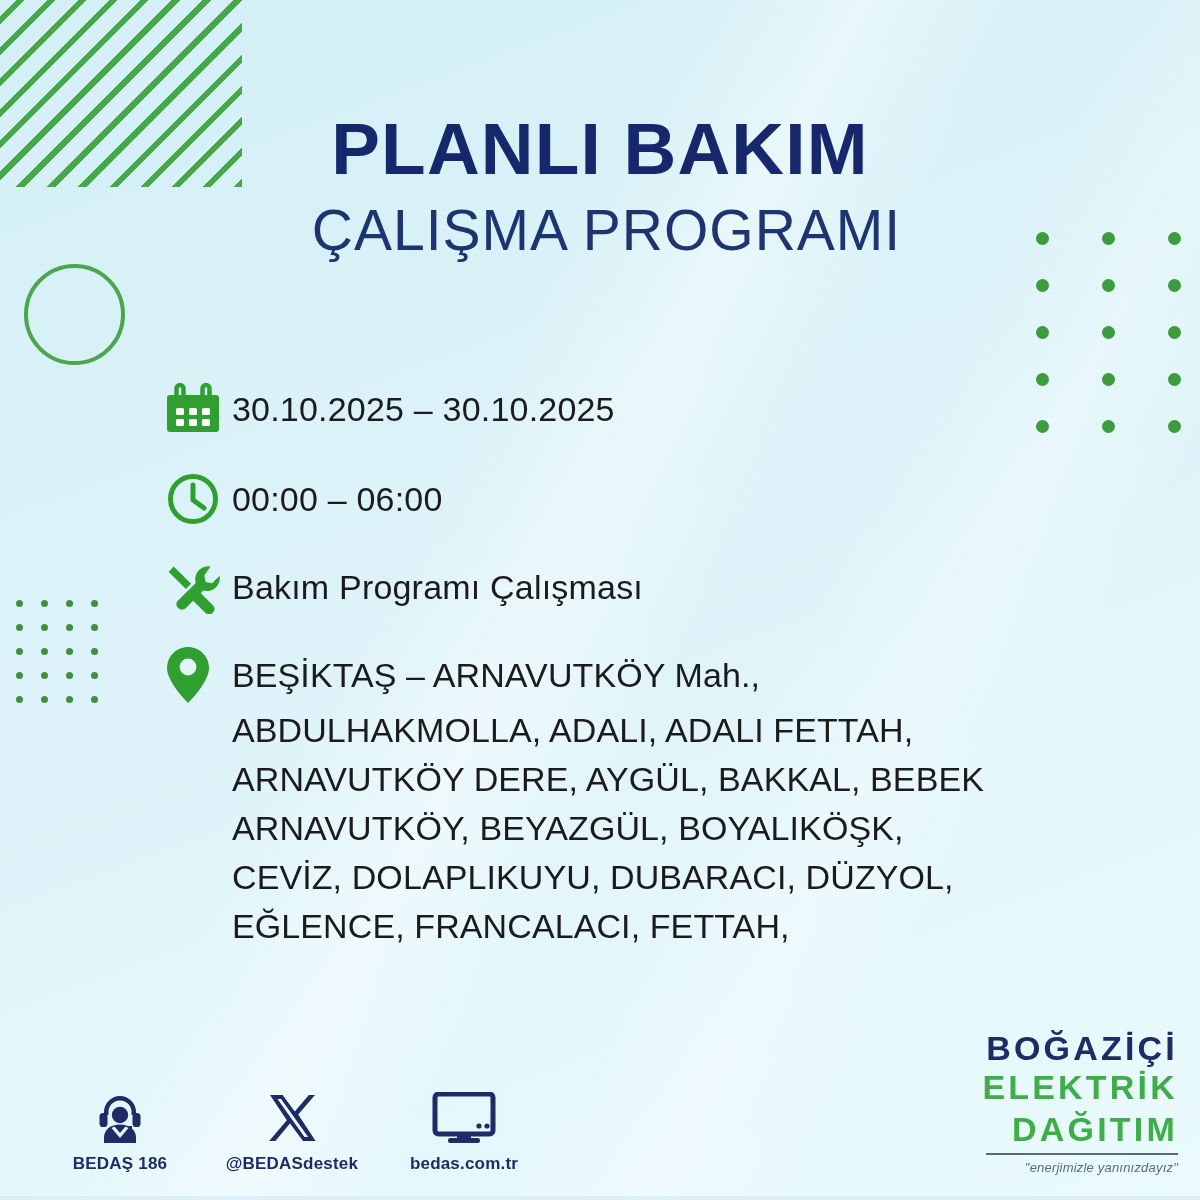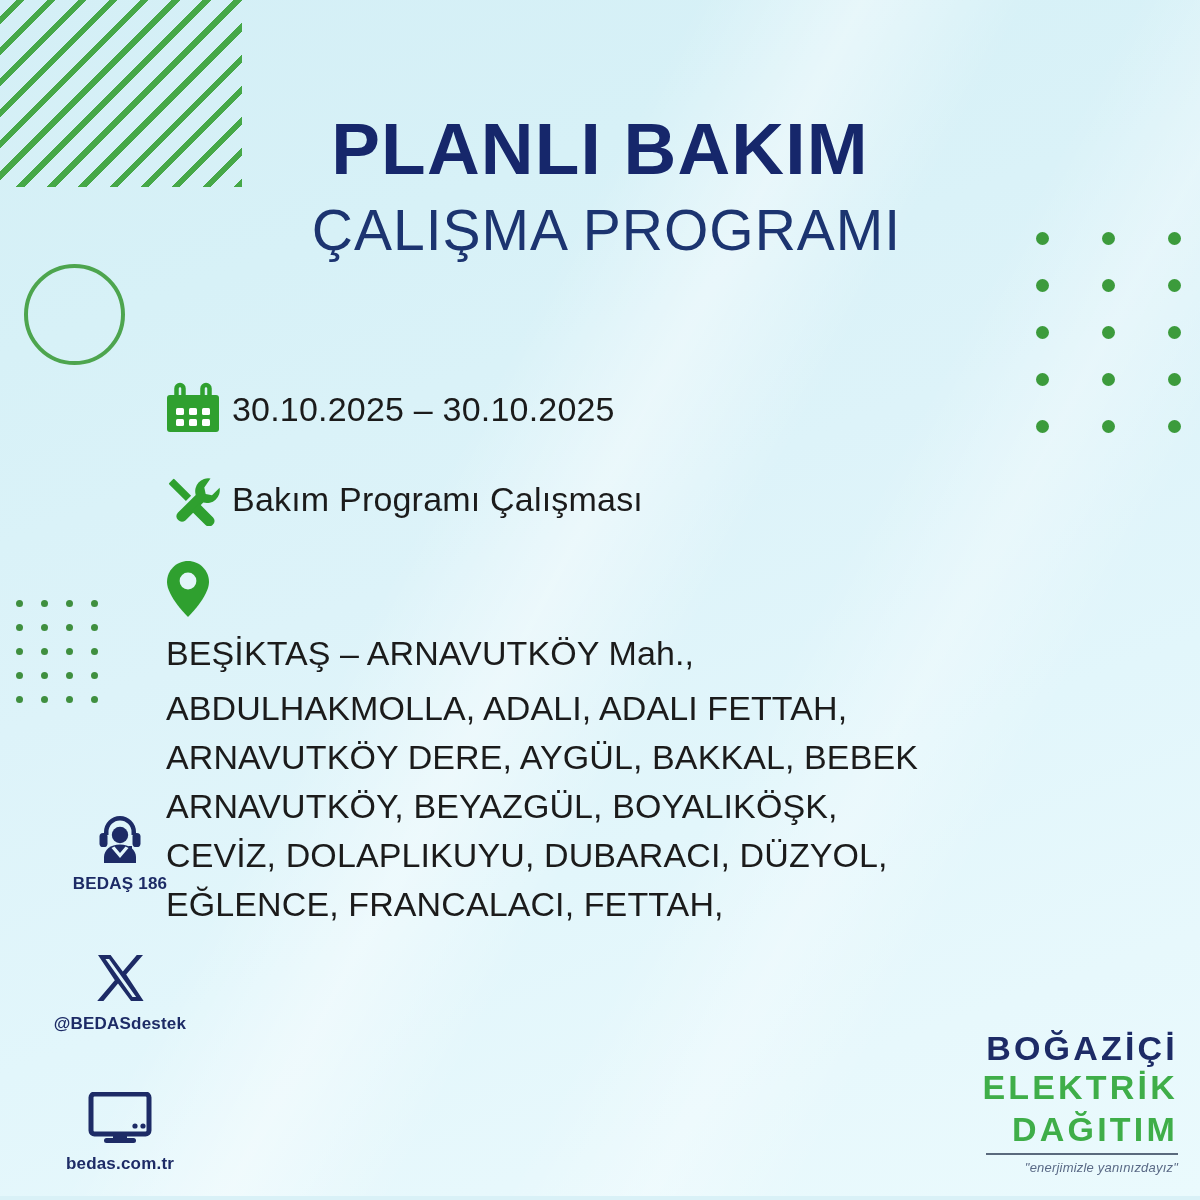--- a/index.html
+++ b/index.html
@@ -153,40 +153,39 @@
     color: #1b1b1b;
     line-height: 62px;
     letter-spacing: .2px;
     white-space: nowrap;
   }
 
   .row--date { margin-bottom: 28px; }
   .row--time { margin-bottom: 26px; }
   .row--work { margin-bottom: 26px; }
 
-  .row--loc { align-items: flex-start; flex-direction: column; }
+  .row--loc { align-items: flex-start; }
   .row--loc .row-icon { height: 62px; }
   .addr {
     font-size: 34px;
     color: #1b1b1b;
     line-height: 49px;
     letter-spacing: .1px;
   }
   .addr div { white-space: nowrap; }
   .addr div:first-child { line-height: 62px; }
 
   
   .footer-contacts {
     position: absolute;
     left: 60px;
     bottom: 22px;
     display: flex;
     align-items: flex-end;
     gap: 52px;
-    flex-direction: column;
   }
   .contact {
     display: flex;
     flex-direction: column;
     align-items: center;
     width: 120px;
   }
   .contact-icon {
     height: 58px;
     display: flex;
@@ -302,20 +301,29 @@
             <rect x="36" y="26" width="8" height="7" rx="1.5"></rect>
             <rect x="10" y="37" width="8" height="7" rx="1.5"></rect>
             <rect x="23" y="37" width="8" height="7" rx="1.5"></rect>
             <rect x="36" y="37" width="8" height="7" rx="1.5"></rect>
           </g>
         </svg>
       </div>
       <div class="row-text">30.10.2025 – 30.10.2025</div>
     </div>
 
+    <div class="row row--time">
+      <div class="row-icon">
+        <svg width="54" height="54" viewBox="0 0 54 54" aria-hidden="true">
+          <circle cx="27" cy="27" r="22.5" fill="none" stroke="#2fa02f" stroke-width="5"></circle>
+          <path d="M27 13 V28 L38 36" fill="none" stroke="#2fa02f" stroke-width="5" stroke-linecap="round" stroke-linejoin="round"></path>
+        </svg>
+      </div>
+      <div class="row-text">00:00 – 06:00</div>
+    </div>
 
     <div class="row row--work">
       <div class="row-icon">
         <svg width="56" height="54" viewBox="0 0 56 54" aria-hidden="true">
           <g fill="#2fa02f">
             <path d="M44.5 6.5 a13 13 0 0 0 -14.8 16.4 L11.8 40.8 a5.4 5.4 0 0 0 7.6 7.6 L37.3 30.6 A13 13 0 0 0 53.6 15.7 l-7.6 7.6 -6.3 -1.4 -1.4 -6.3 z"></path>
             <path d="M8.5 7.2 l16.6 16.6 -5.2 5.2 L3.3 12.4 a1 1 0 0 1 0 -1.5 l3.7 -3.7 a1 1 0 0 1 1.5 0 z"></path>
             <path d="M33.2 31.6 l13.9 13.9 a5.4 5.4 0 0 1 -7.6 7.6 L25.6 39.2 z"></path>
           </g>
         </svg>

